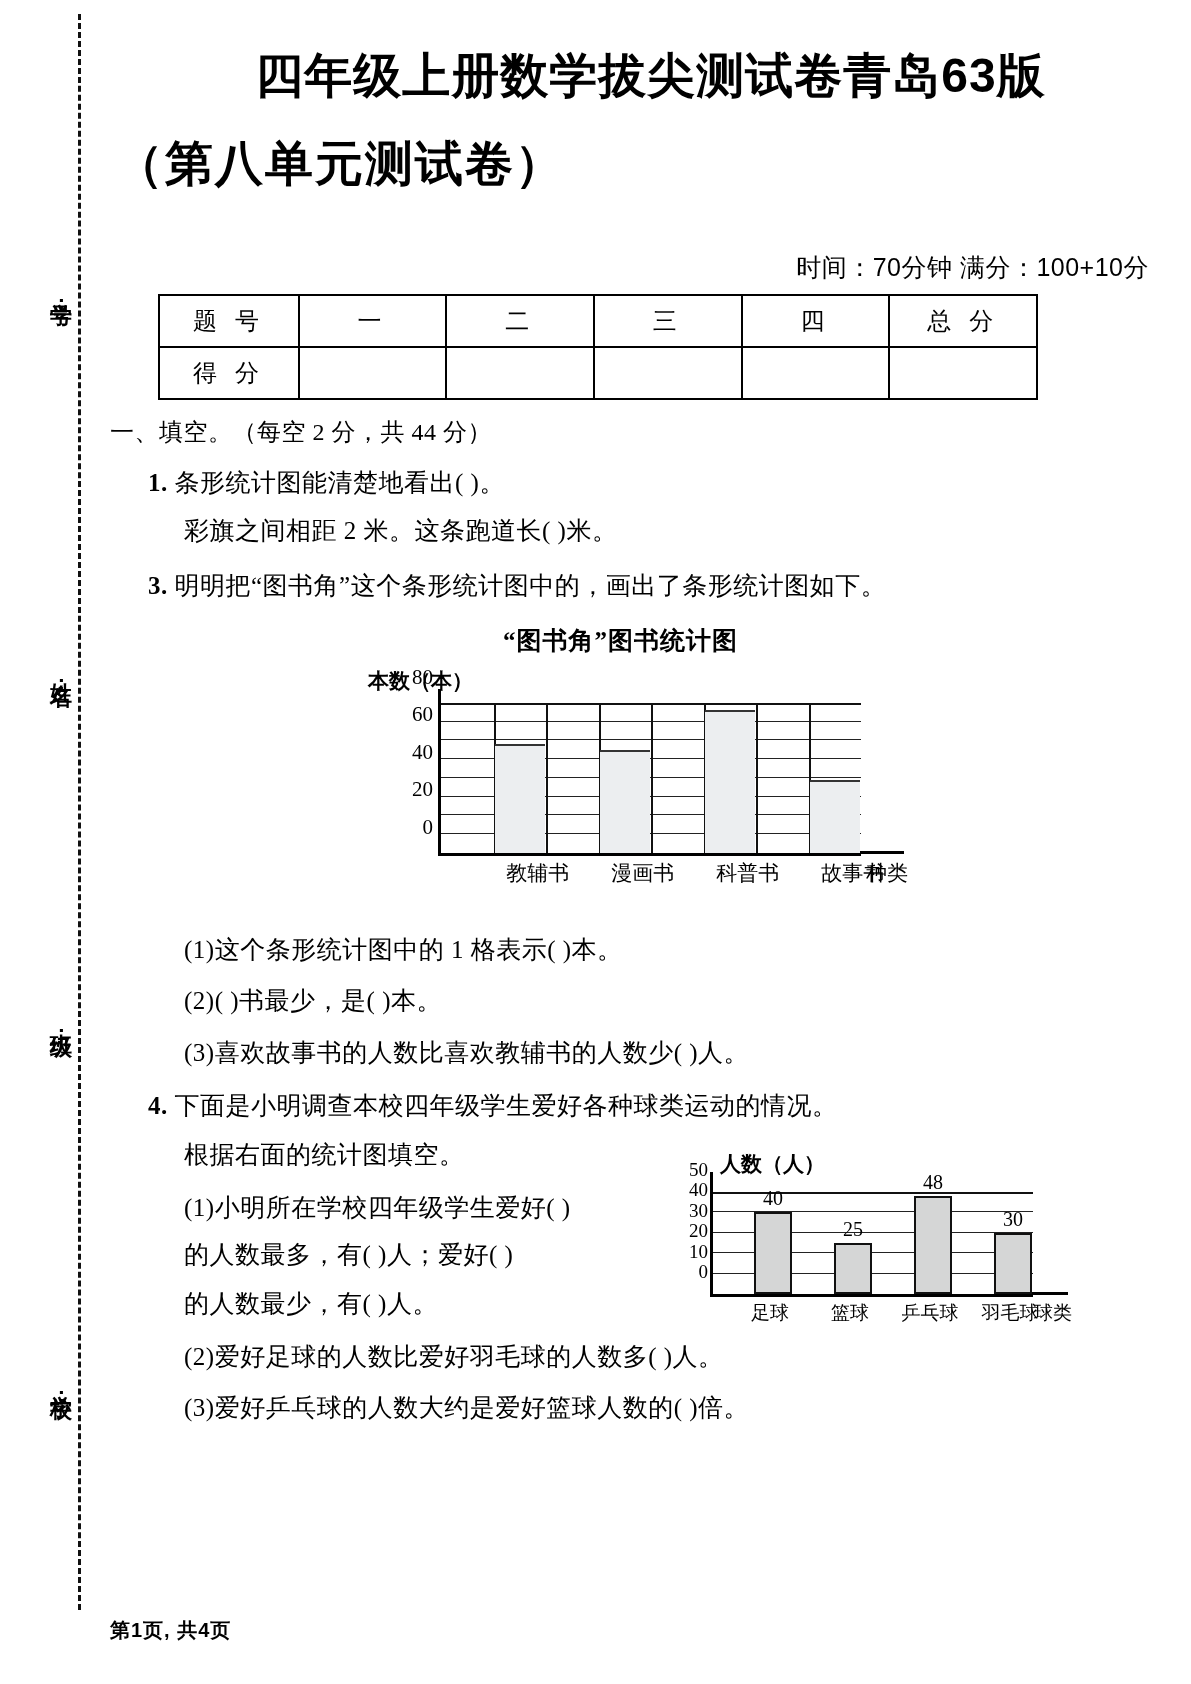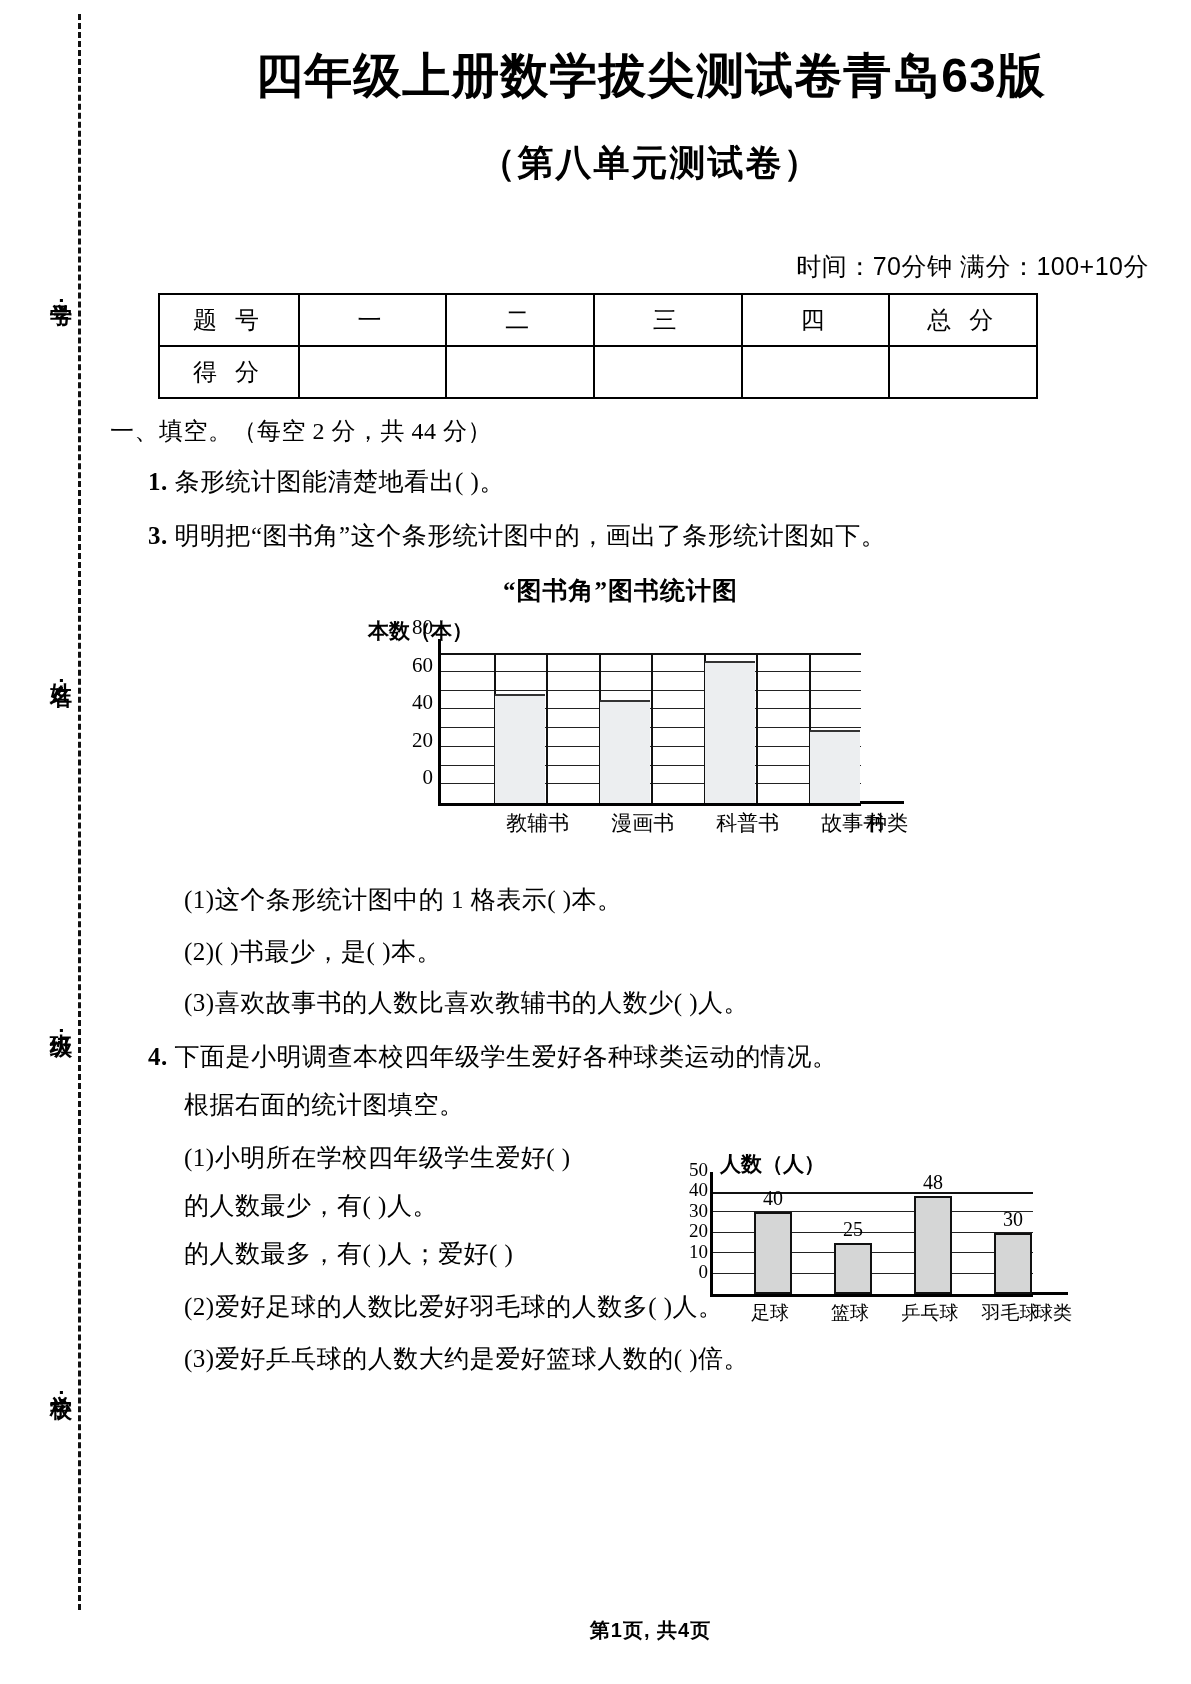--- a/index.html
+++ b/index.html
@@ -59,26 +59,25 @@
     text-align: center;
     font-family: "Liberation Sans", sans-serif;
     font-weight: bold;
     font-size: 48px;
     letter-spacing: 1px;
     margin: 0;
     padding-top: 48px;
     line-height: 1.18;
   }
   .title-sub {
-    text-align: center;
     font-family: "Liberation Sans", sans-serif;
     font-weight: bold;
-    font-size: 36px;
+    font-size: 48px;
     letter-spacing: 2px;
-    margin: 12px;
+    margin: 5px;
     padding-top: 22px;
   }
 
   
   .exam-meta {
     text-align: right;
     font-size: 25px;
     font-family: "Liberation Sans", sans-serif;
     margin: 0;
     padding-right: 42px;
@@ -300,21 +299,20 @@
     left: 364px; top: 150px;
     font-size: 19px;
     white-space: nowrap;
   }
 
   
   .footer {
     position: absolute;
     left: 0; bottom: 40px;
     width: 1081px;
-    text-align: center;
     font-size: 20px;
     font-family: "Liberation Sans", sans-serif;
     font-weight: bold;
     letter-spacing: 1px;
   }
 </style>
 </head>
 <body>
 
 <div id="side-strip">
@@ -355,20 +353,21 @@
       </table>
   </div>
 
   <p class="sec-head">一、填空。（每空 2 分，共 44 分）</p>
 
   <p class="q">
     <span class="num">1.</span>
     <span>条形统计图能清楚地看出(                              )。</span>
   </p>
 
+  <p class="q-ind">彩旗之间相距 2 米。这条跑道长(      )米。</p>
 
   <p class="q">
     <span class="num">3.</span>
     <span>明明把“图书角”这个条形统计图中的，画出了条形统计图如下。</span>
   </p>
 
   <p class="chart1-title">“图书角”图书统计图</p>
   <div id="chart1-box">
     <div class="c1-ylabel">本数（本）</div>
     <div class="c1-axis-up"></div>
@@ -411,22 +410,22 @@
   <p class="q-sub">(1)这个条形统计图中的 1 格表示(        )本。</p>
   <p class="q-sub">(2)(        )书最少，是(        )本。</p>
   <p class="q-sub">(3)喜欢故事书的人数比喜欢教辅书的人数少(        )人。</p>
 
   <p class="q">
     <span class="num">4.</span>
     <span>下面是小明调查本校四年级学生爱好各种球类运动的情况。</span>
   </p>
   <p class="q-ind">根据右面的统计图填空。</p>
   <p class="q-sub">(1)小明所在学校四年级学生爱好(            )</p>
+  <p class="q-ind">的人数最多，有(        )人；爱好(            )</p>
   <p class="q-ind">的人数最少，有(        )人。</p>
-  <p class="q-ind">的人数最多，有(        )人；爱好(            )</p>
   <p class="q-sub">(2)爱好足球的人数比爱好羽毛球的人数多(        )人。</p>
   <p class="q-sub">(3)爱好乒乓球的人数大约是爱好篮球人数的(        )倍。</p>
 
   <div id="chart2-box">
     <div class="c2-ylabel">人数（人）</div>
     <div class="c2-axis-up"></div>
     <div class="c2-axis-right"></div>
     <div class="c2-plot" id="c2-plot">
         <div class="c2-grid-h" style="bottom: 20.4px;"></div>
         <div class="c2-grid-h" style="bottom: 40.8px;"></div>

